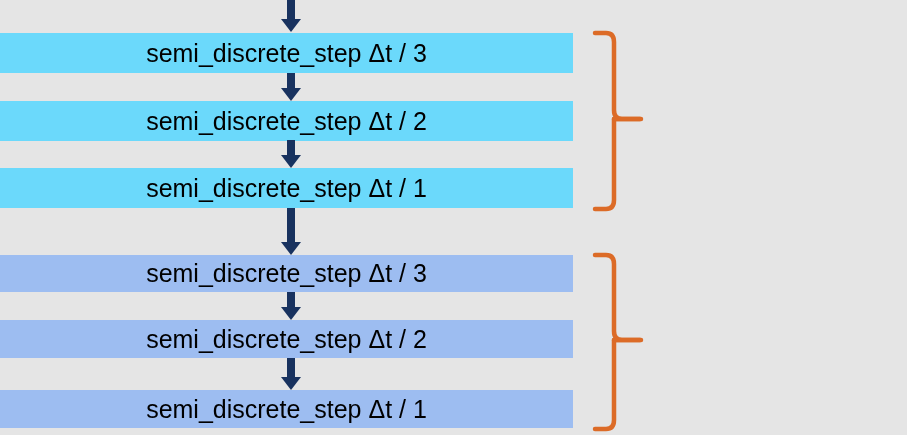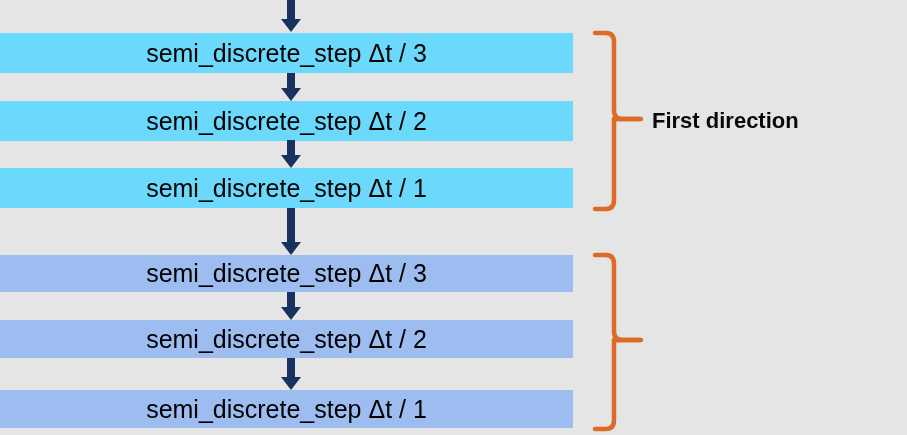--- a/index.html
+++ b/index.html
@@ -185,15 +185,14 @@
     </svg>
   </div>
 
   <div class="group-bracket bracket-second">
     <svg width="52" height="180" viewBox="0 0 52 180" fill="none" xmlns="http://www.w3.org/2000/svg">
       <path d="M3 3 H14 Q22 3 22 12 V79 Q22 88 30 88 H48 Q30 88 22 88 Q22 97 22 101 V168 Q22 177 14 177 H3" stroke="#DC6B27" stroke-width="4.5" stroke-linecap="round" stroke-linejoin="round" fill="none"></path>
       <path d="M22 88 H49" stroke="#DC6B27" stroke-width="4.5" stroke-linecap="round"></path>
     </svg>
   </div>
 
-  <div class="group-label label-first">First direction</div>
 
 </div>
 
 </body></html>

